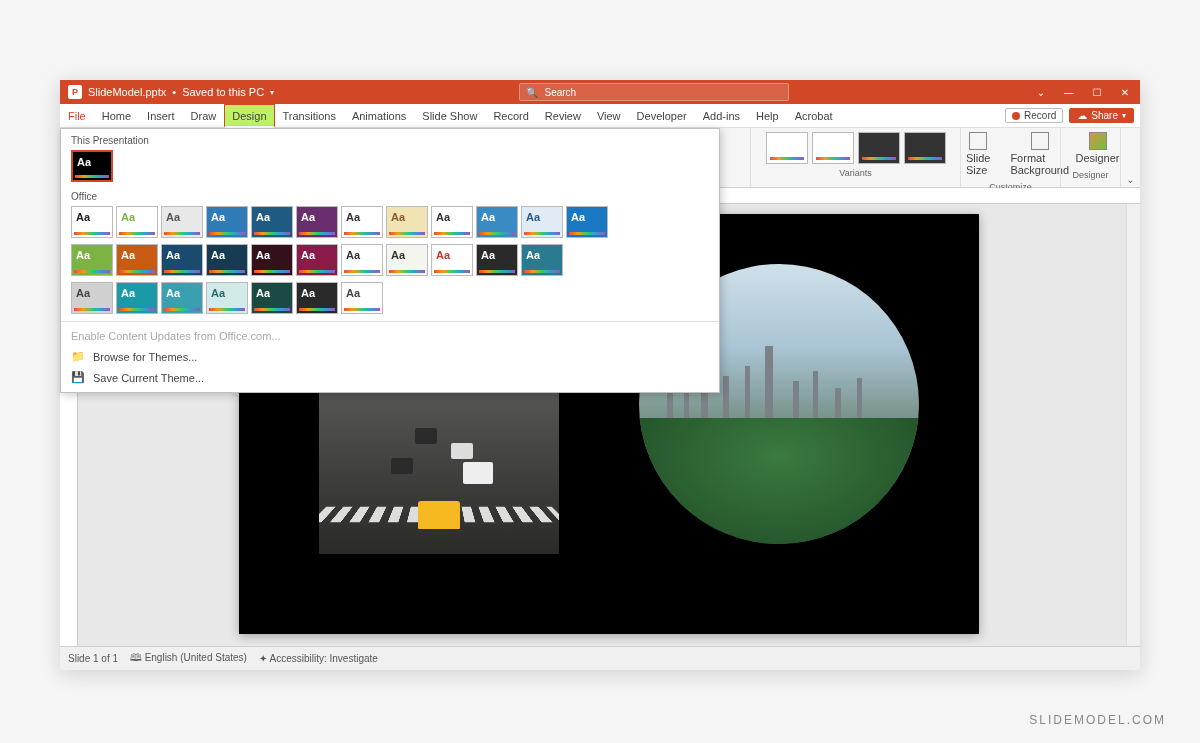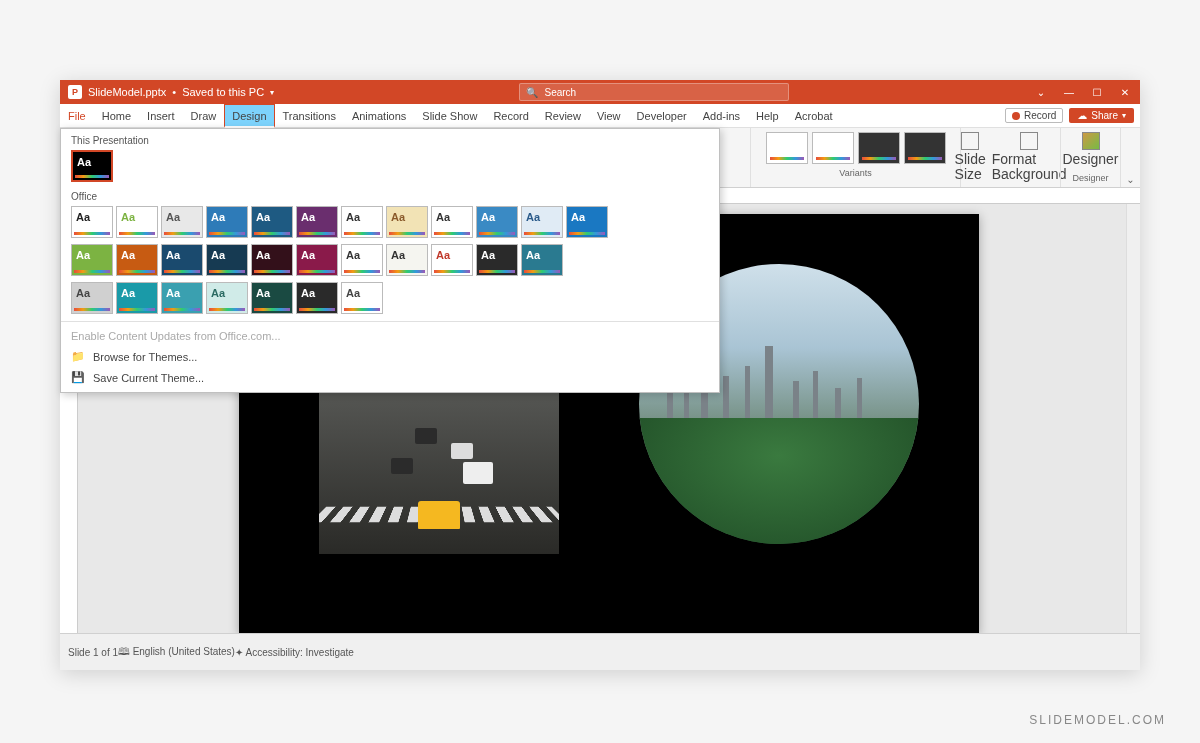--- a/index.html
+++ b/index.html
@@ -12,37 +12,37 @@
 .pp-logo { width: 14px; height: 14px; background: #fff; border-radius: 2px; display:flex;align-items:center;justify-content:center;color:#d24726;font-size:9px;font-weight:bold; }
 .titlebar-center { flex: 1; display: flex; justify-content: center; }
 .search-box { width: 270px; height: 18px; background: rgba(255,255,255,0.15); border: 1px solid rgba(255,255,255,0.3); border-radius: 2px; display: flex; align-items: center; padding: 0 6px; gap: 6px; font-size: 10px; }
 .titlebar-right { display: flex; align-items: center; gap: 14px; padding-right: 8px; }
 .win-btn { width: 14px; text-align: center; cursor: pointer; font-size: 10px; }
 
 
 .ribbon-tabs { height: 24px; background: #fff; border-bottom: 1px solid #e0e0e0; display: flex; align-items: stretch; font-size: 11px; color: #444; }
 .ribbon-tab { padding: 0 8px; display: flex; align-items: center; cursor: pointer; }
 .ribbon-tab.file { color: #d24726; font-weight: 500; }
-.ribbon-tab.active { border: 1px solid #d24726; border-bottom: 2px solid #fff; margin-bottom:-1px; background:#7dd3fc; padding:0 7px;}
+.ribbon-tab.active { border: 1px solid #d24726; border-bottom: 2px solid #fff; margin-bottom:-1px; background:#bef264; padding:0 7px;}
 .ribbon-right { margin-left: auto; display: flex; align-items: center; gap: 6px; padding-right: 6px; }
 .record-btn { border: 1px solid #bbb; padding: 1px 6px; border-radius: 2px; display:flex;align-items:center;gap:4px;font-size:10px; }
 .share-btn { background: #d24726; color: #fff; padding: 2px 8px; border-radius: 2px; display:flex;align-items:center;gap:4px;font-size:10px; }
 
 
 .ribbon-body { height: 60px; background: #f5f5f5; border-bottom: 1px solid #d0d0d0; display: flex; position: relative; }
 .themes-area { flex: 1; padding-left: 32px; }
 .variants-group { width: 210px; border-left: 1px solid #e0e0e0; display:flex;flex-direction:column;align-items:center;padding:4px 6px 0; }
 .variant-thumbs { display:flex;gap:4px; }
 .variant-thumb { width:42px;height:32px;border:1px solid #bbb;background:#333; position:relative;cursor:pointer; }
 .variant-thumb.light { background:#fff; }
 .variant-bar { position:absolute;bottom:3px;left:3px;right:3px;height:3px;background:linear-gradient(90deg,#e74c3c,#f39c12,#2ecc71,#3498db,#9b59b6);}
 .group-label { font-size: 9px; color: #666; margin-top: 4px; }
 .customize-group { width: 100px; border-left: 1px solid #e0e0e0; display:flex;flex-direction:column;align-items:center;padding:2px 4px 0; }
 .customize-btns { display:flex;gap:2px; }
-.cust-btn { display:flex;flex-direction:column;align-items:center;font-size:14px;color:#444;cursor:pointer;padding:2px;line-height:1.1; }
+.cust-btn { display:flex;flex-direction:column;align-items:center;font-size:11px;color:#444;cursor:pointer;padding:2px;line-height:1.1;margin-left:14px; }
 .cust-icon { width:18px;height:18px;border:1px solid #888;margin-bottom:2px; }
 .designer-group { width: 60px; border-left: 1px solid #e0e0e0; display:flex;flex-direction:column;align-items:center;padding:2px; }
 .collapse-caret { width: 20px; display:flex;align-items:flex-end;justify-content:center;color:#666;font-size:10px;padding-bottom:2px; border-left:1px solid #e0e0e0;}
 
 
 .themes-panel { position: absolute; top: 0; left: 0; width: 660px; background: #fff; border: 1px solid #c0c0c0; box-shadow: 2px 2px 8px rgba(0,0,0,0.2); z-index: 50; font-size: 11px; padding-bottom: 4px; }
 .tp-section-label { padding: 6px 10px 4px; color: #555; font-size: 10px; }
 .tp-row { display: flex; gap: 3px; padding: 0 10px 3px; flex-wrap: wrap; }
 .theme-thumb { width: 42px; height: 32px; border: 1px solid #bbb; position: relative; cursor: pointer; overflow:hidden; }
 .theme-thumb.current { border: 2px solid #d24726; }
@@ -71,21 +71,21 @@
 .car { position:absolute;width:22px;height:16px;background:#2b2b2b;border-radius:2px; }
 
 .img-right { position:absolute; right:60px; top:50px; width:280px; height:280px; border-radius:50%; overflow:hidden; background:linear-gradient(180deg,#cfe0ea 0%,#a9c4d4 30%,#6f8a7a 60%,#2e5a3a 100%); }
 .skyline { position:absolute;top:28%;left:0;right:0;height:30%; }
 .tower { position:absolute;bottom:0;background:#7a8288; }
 .park { position:absolute;bottom:0;left:0;right:0;height:45%;background:radial-gradient(ellipse at 50% 30%,#3a7a3f,#1e4a25); }
 
 .scroll-v { position:absolute; right:0; top:16px; bottom:0; width:14px; background:#f0f0f0; border-left:1px solid #ddd; }
 
 
-.statusbar { height: 37px; background:#f0f0f0; border-top:1px solid #d0d0d0; display:flex; align-items:center; font-size:10px; color:#555; padding:0 8px; }
+.statusbar { height: 24px; background:#f0f0f0; border-top:1px solid #d0d0d0; display:flex; align-items:center; font-size:10px; color:#555; padding:0 8px; gap:12px; }
 .status-right { margin-left:auto; display:flex; align-items:center; gap:10px; }
 .view-btns { display:flex; gap:2px; }
 .vbtn { width:18px;height:14px;border:1px solid #bbb;background:#fff;cursor:pointer; }
 .zoom-slider { width:80px;height:3px;background:#bbb;position:relative; }
 .zoom-thumb { position:absolute;left:50%;top:-3px;width:2px;height:9px;background:#666; }
 
 .watermark { position:absolute; bottom:16px; right:34px; font-size:12px; letter-spacing:2px; color:#888; }
 
 .chev { font-size:8px; }
 </style>

